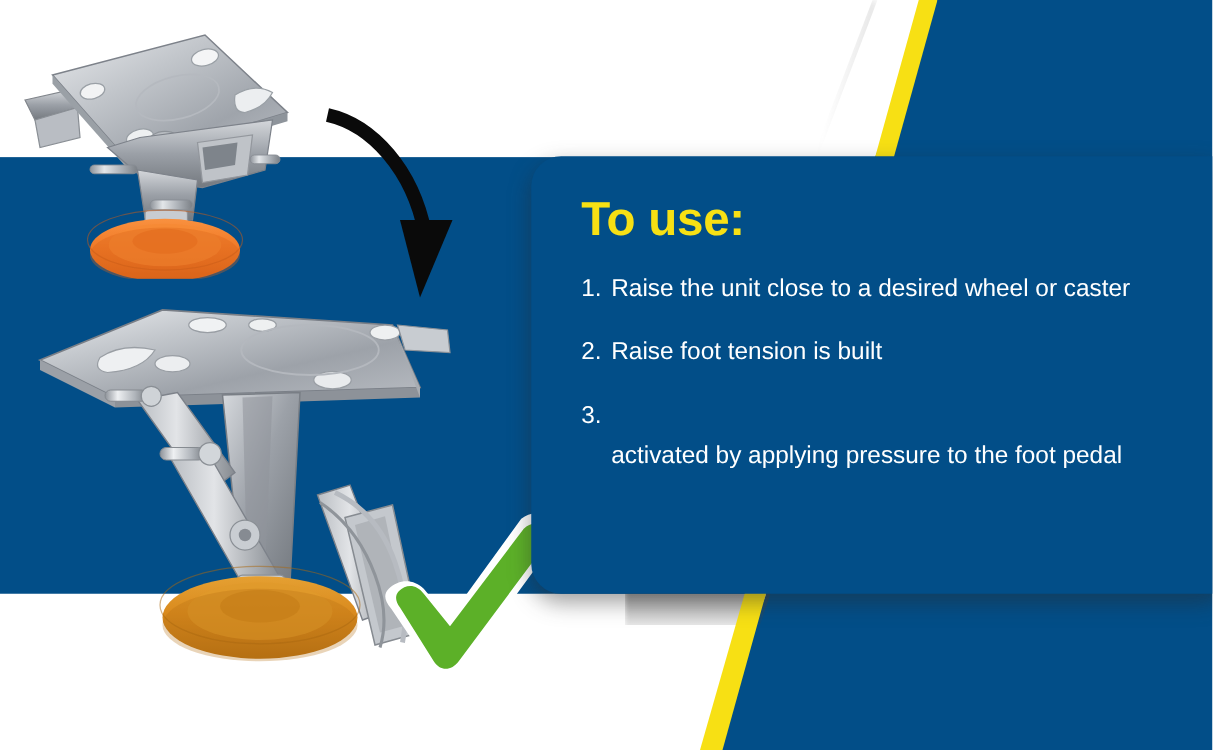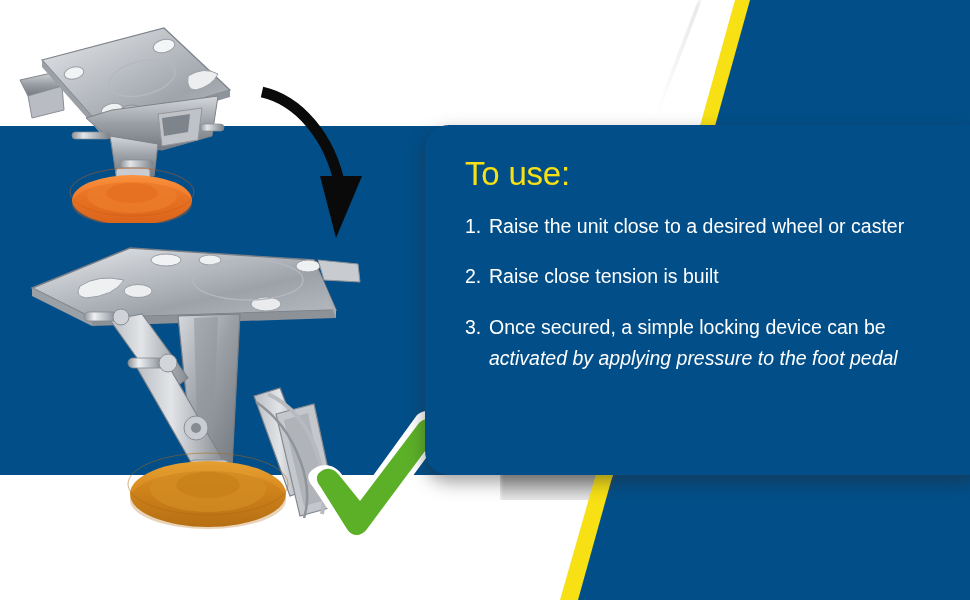--- a/index.html
+++ b/index.html
@@ -67,40 +67,40 @@
   }
   .card{
     position:absolute;left:425px;top:125px;width:560px;height:350px;
     background:var(--blue,#024e88);
     border-radius:24px 0 0 24px;
     box-sizing:border-box;
     padding:32px 18px 0 40px;
   }
   .card-title{
     color:var(--yellow,#f7e014);
-    font-size:33px;
-    font-weight:normal;
+    font-size:38px;
+    font-weight:bold;
     letter-spacing:-.2px;
     margin:0 0 26px 0;
     line-height:1;
   }
   .steps{list-style:none;margin:0;padding:0;}
   .step{
     display:flex;
     color:#ffffff;
     font-size:19.5px;
     line-height:1.05;
     margin-bottom:30px;
   }
   .step-num{
     width:24px;flex:0 0 24px;
     font-size:19.5px;
   }
   .step-text{flex:1;}
-  .step-text .cont{display:block;margin-top:11px;font-style:italic;}
+  .step-text .cont{display:block;margin-top:32px;}
 
   
   .arrow{position:absolute;left:250px;top:78px;width:115px;height:165px;}
 
   
   .check{position:absolute;left:305px;top:405px;width:145px;height:140px;}
 
   
   .photo{position:absolute;}
   .photo-top{left:12px;top:18px;width:225px;height:205px;}
@@ -285,26 +285,25 @@
     <ol class="steps">
       <li class="step">
         <span class="step-num">1.</span>
         <span class="step-text">
           <span>Raise the unit close to a desired wheel or caster</span>
         </span>
       </li>
       <li class="step">
         <span class="step-num">2.</span>
         <span class="step-text">
-          <span>Raise close tension is built</span>
+          <span>Raise foot tension is built</span>
         </span>
       </li>
       <li class="step">
         <span class="step-num">3.</span>
         <span class="step-text">
-          <span>Once secured, a simple locking device can be</span>
           <span class="cont">activated by applying pressure to the foot pedal</span>
         </span>
       </li>
     </ol>
   </div>
 
 </div>
 
 </body></html>

